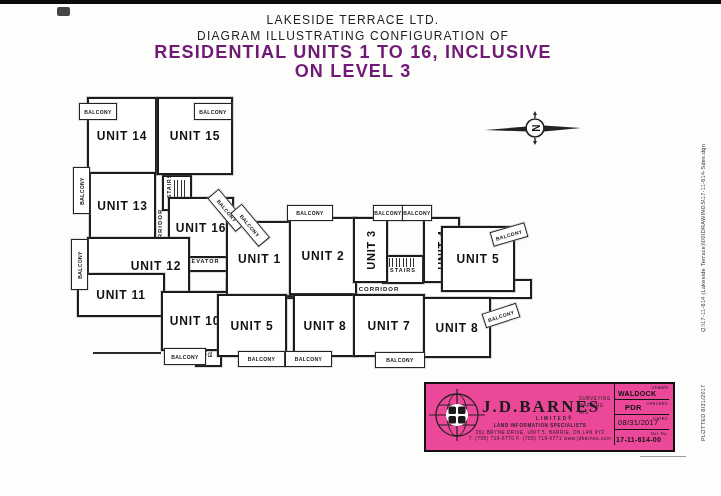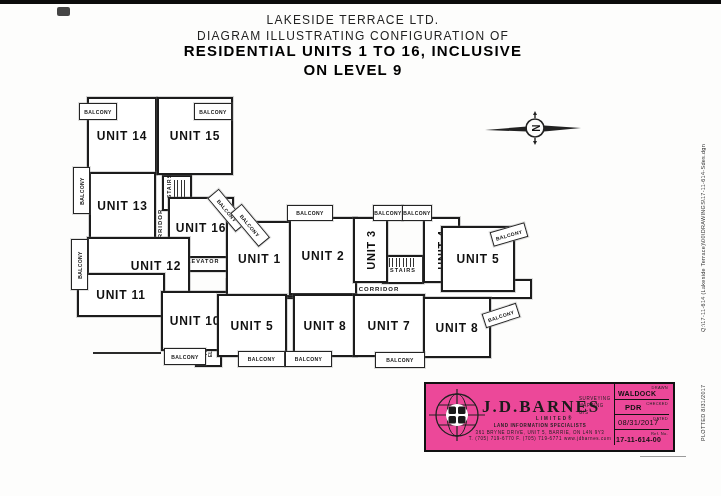--- a/index.html
+++ b/index.html
@@ -16,40 +16,40 @@
         box-shadow:0 0 0 1px rgba(120,120,120,.22);color:#111;}
   .balc.v span{transform:rotate(-90deg);}
   .corr{position:absolute;border:2px solid #1c1c1c;background:#fff;display:flex;align-items:center;
         justify-content:center;box-shadow:0 0 0 1px rgba(120,120,120,.22);}
   .corr .lbl{font-size:6px;font-weight:700;letter-spacing:1px;white-space:nowrap;color:#111;}
   .svc{position:relative;font-weight:700;font-size:13px;letter-spacing:2px;}
   .tiny{font-size:4.5px;letter-spacing:.6px;white-space:nowrap;color:#222;}
   .hatch-v{background:repeating-linear-gradient(90deg,#333 0 1px,transparent 1px 3.5px);}
   .titles{position:absolute;left:0;top:0;width:706px;text-align:center;}
   .t-sm{font-size:12px;letter-spacing:1.2px;color:#222;}
-  .t-lg{font-size:15px;font-weight:700;letter-spacing:1.2px;color:#000000;}
+  .t-lg{font-size:18px;font-weight:700;letter-spacing:1.2px;color:#701a75;}
   .tb-row{position:absolute;left:0;width:100%;}
   .tb-lab{position:absolute;right:1px;top:1px;font-size:4px;letter-spacing:.3px;color:#222;}
   .tb-val{position:absolute;left:3px;bottom:2px;font-size:7.5px;font-weight:700;letter-spacing:.3px;color:#111;}
   .edge-txt{position:absolute;transform:rotate(-90deg);transform-origin:0 0;font-size:5.5px;
             letter-spacing:.3px;color:#333;white-space:nowrap;}
 </style>
 </head>
 <body>
 
 <div id="sheet">
 
   <div class="abs" style="left:0;top:0;width:721px;height:4px;background:#0c0c0c;"></div>
   <div class="abs" style="left:57px;top:7px;width:13px;height:9px;background:#454545;border-radius:2px;"></div>
   <div class="abs" style="left:640px;top:456px;width:46px;height:1px;background:#9a9a9a;"></div>
 
   <div class="titles" style="top:10px"><span class="t-sm">LAKESIDE TERRACE LTD.</span></div>
   <div class="titles" style="top:26px"><span class="t-sm">DIAGRAM ILLUSTRATING CONFIGURATION OF</span></div>
   <div class="titles" style="top:42px"><span class="t-lg">RESIDENTIAL UNITS 1 TO 16, INCLUSIVE</span></div>
-  <div class="titles" style="top:61px"><span class="t-lg">ON LEVEL 9</span></div>
+  <div class="titles" style="top:61px"><span class="t-lg">ON LEVEL 3</span></div>
 
   <svg class="abs" style="left:483px;top:107px;" width="100" height="42" viewBox="0 0 100 42">
     <polygon points="2,23 44,19.5 44,24.5" fill="#222"></polygon>
     <polygon points="98,21 61,18.5 61,24.5" fill="#222"></polygon>
     <circle cx="52" cy="21" r="9" fill="none" stroke="#222" stroke-width="1.6"></circle>
     <line x1="52" y1="6" x2="52" y2="11" stroke="#222" stroke-width="1.4"></line>
     <line x1="52" y1="31" x2="52" y2="36" stroke="#222" stroke-width="1.4"></line>
     <polygon points="52,4 50,8 54,8" fill="#222"></polygon>
     <polygon points="52,38 50,34 54,34" fill="#222"></polygon>
     <text x="52" y="24.5" transform="rotate(90 52 21)" text-anchor="middle" font-size="10" font-weight="bold" fill="#111" font-family="Liberation Sans, sans-serif">N</text>

